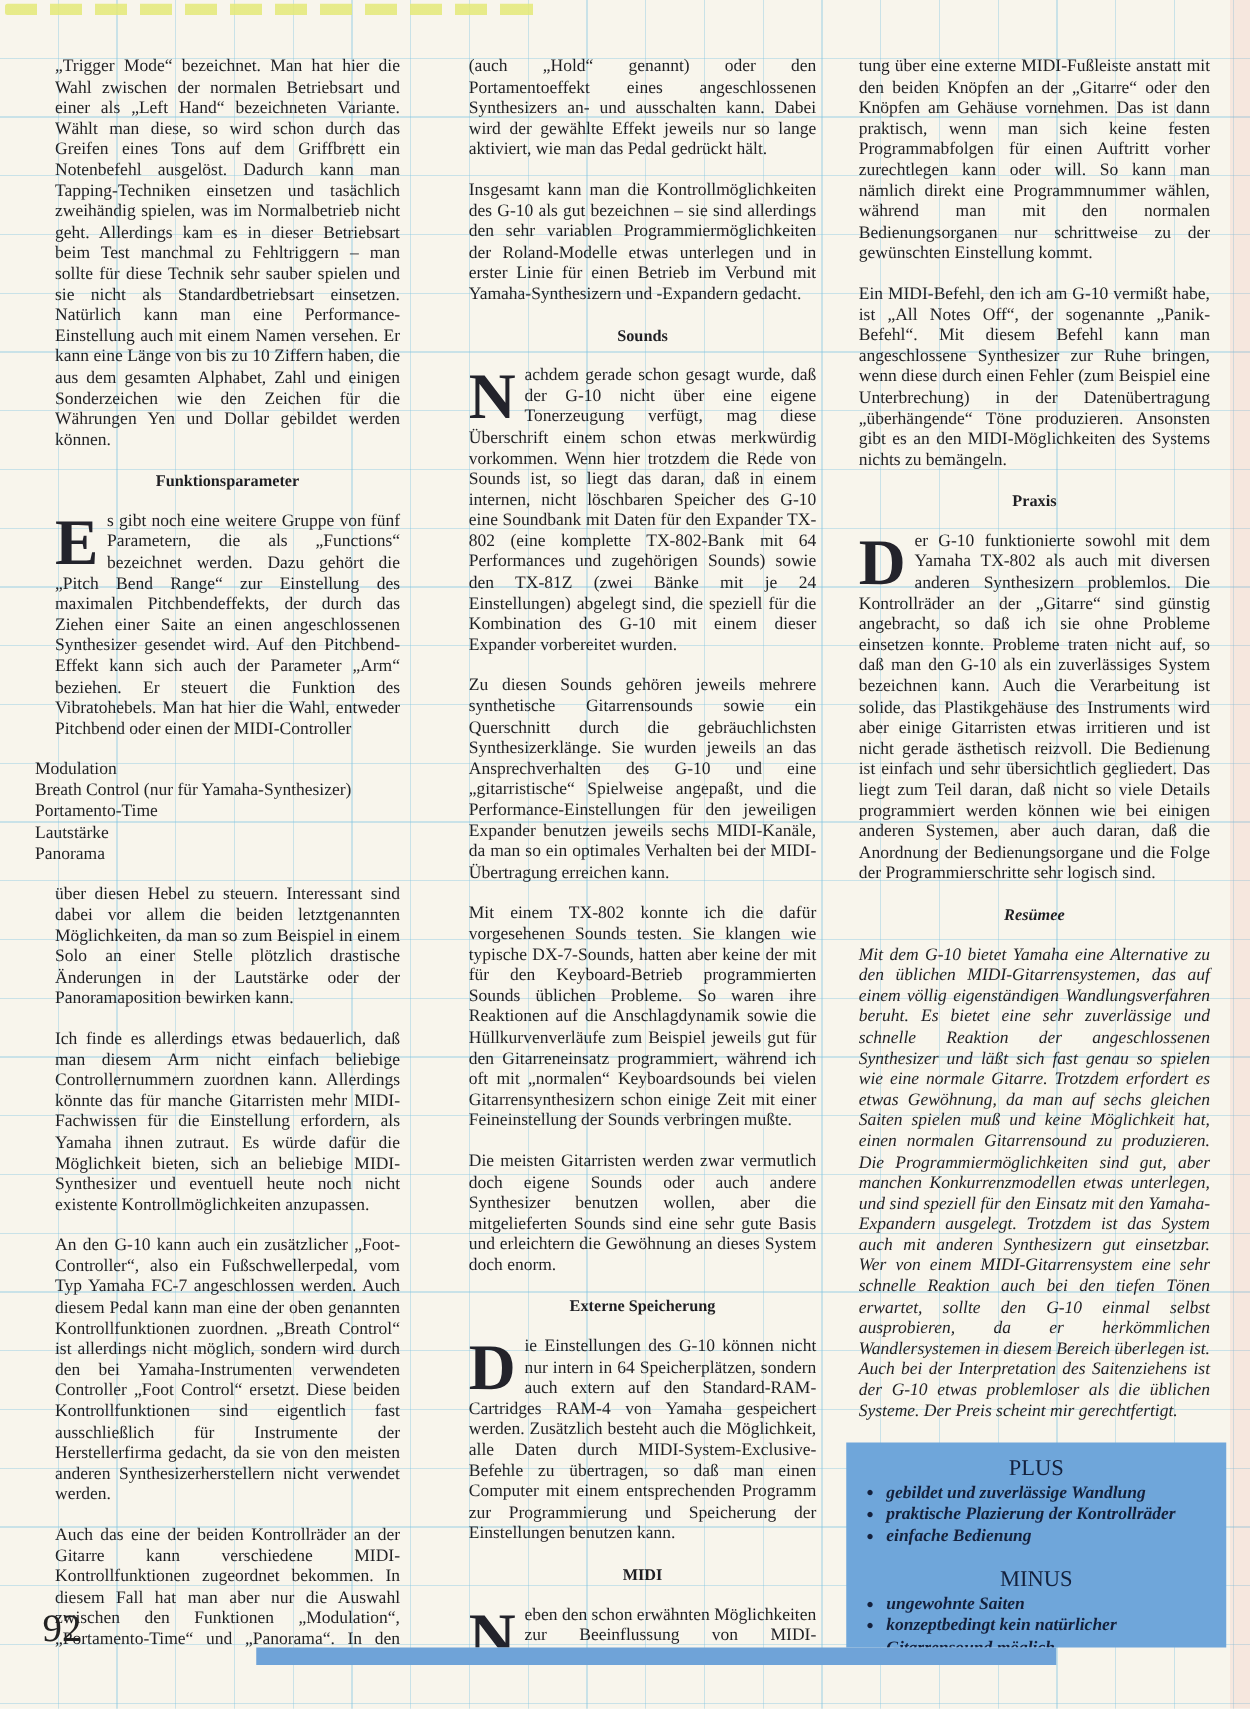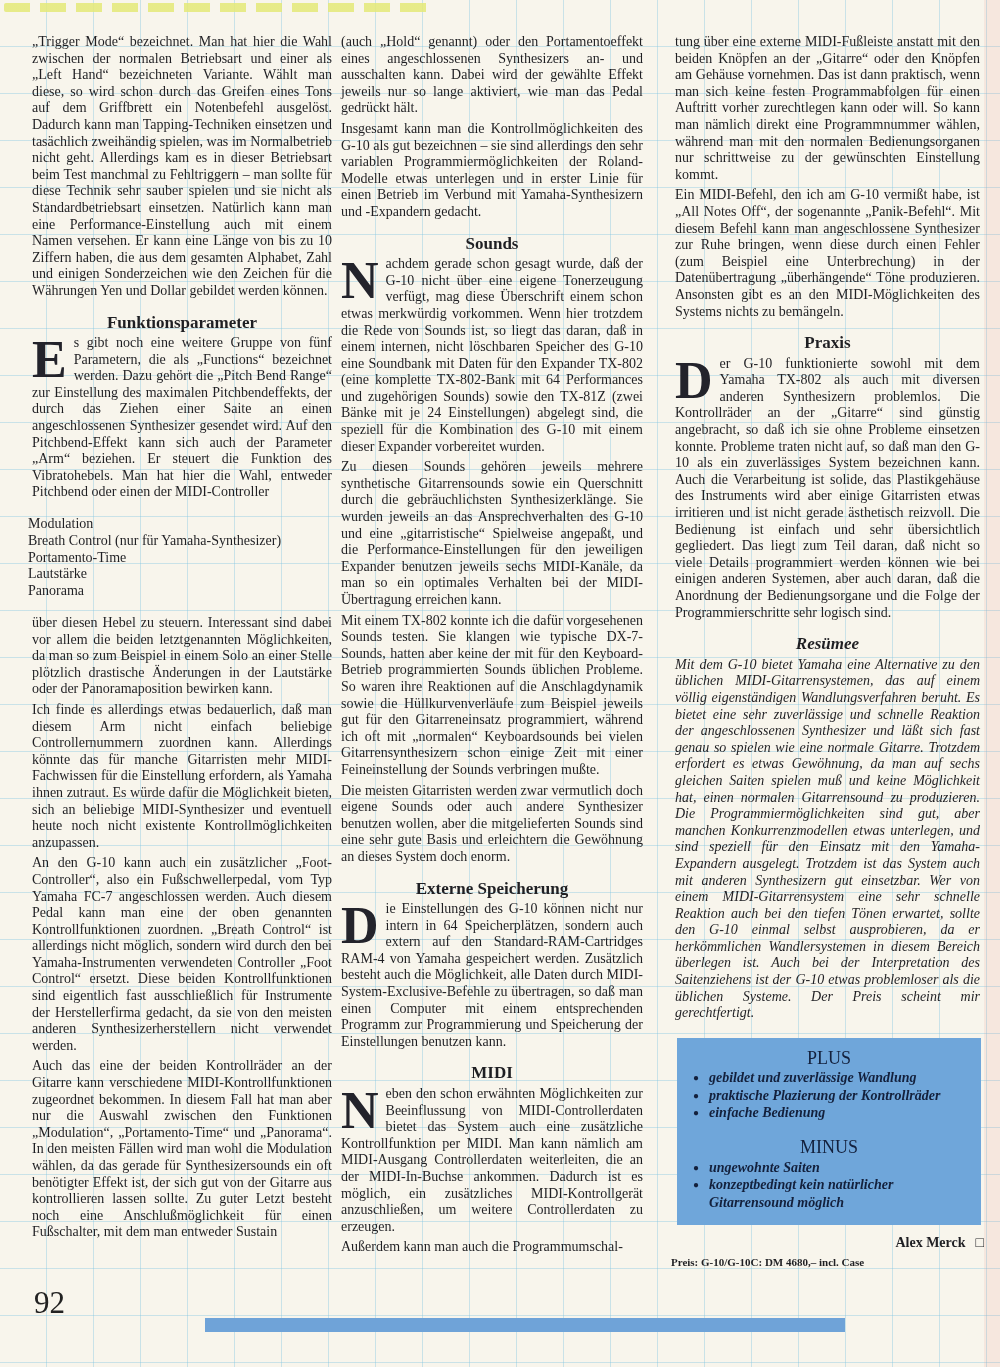--- a/index.html
+++ b/index.html
@@ -14,24 +14,24 @@
     color:#1f1f23;
   }
   .pink-edge { position:absolute; right:0; top:0; width:16px; height:100%;
     background:rgba(235,150,140,0.14); }
   .print-artifact { position:absolute; left:4px; top:3px; width:430px; height:9px;
     background:repeating-linear-gradient(90deg, rgba(228,233,120,0.85) 0 26px, transparent 26px 36px);
     border-radius:2px; }
   .col { position:absolute; top:30px; height:1288px; overflow:hidden;
     text-align:justify; font-size:14px; line-height:16.6px; hyphens:auto; }
   .col-left  { left:28px;  width:308px; }
-  .col-mid   { left:337px; width:310px; }
+  .col-mid   { left:359px; width:310px; }
   .col-right { left:671px; width:313px; }
-  p.para { margin:4px; }
-  .heading { font-weight:700; text-align:center; font-size:17px; margin:15px 0 3px; }
+  p.para { margin:16px; }
+  .heading { font-weight:700; text-align:center; font-size:13px; margin:15px 0 3px; }
   .heading.italic { font-style:italic; }
   .dropcap { float:left; font-weight:700; font-size:52px; line-height:44px;
     padding:3px 7px 0 0; color:#23232b; }
   .list { margin:15px 0; text-align:left; }
   .list div { line-height:16.8px; }
   .resumee p { font-style:italic; }
   .plusminus { margin:16px 3px 0 6px; padding:10px 14px 14px; color:#13203c; }
   .pm-title { font-weight:400; font-size:18px; margin:2px 0 3px; text-align:center; }
   .pm-item { font-style:italic; font-weight:600; text-align:left;
     padding-left:18px; position:relative; line-height:17.5px; }

